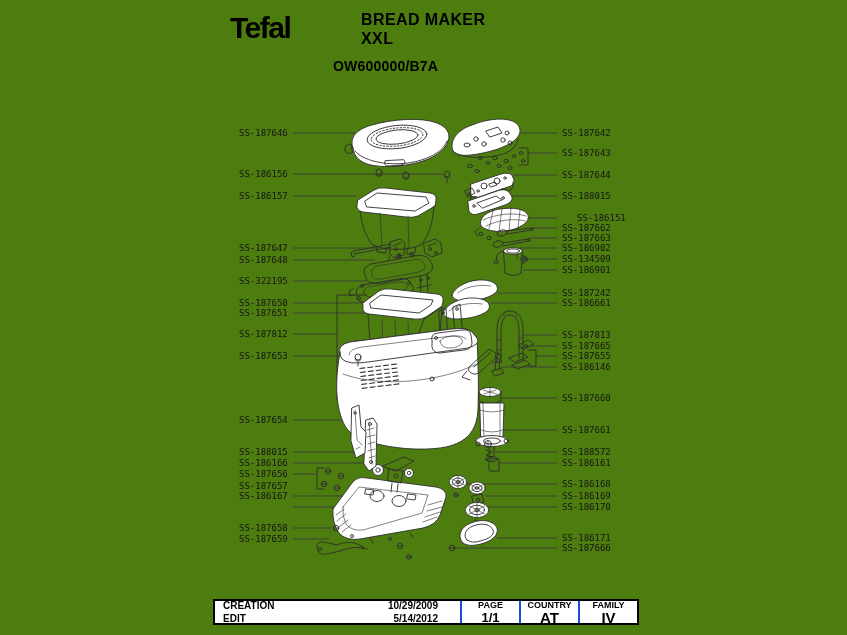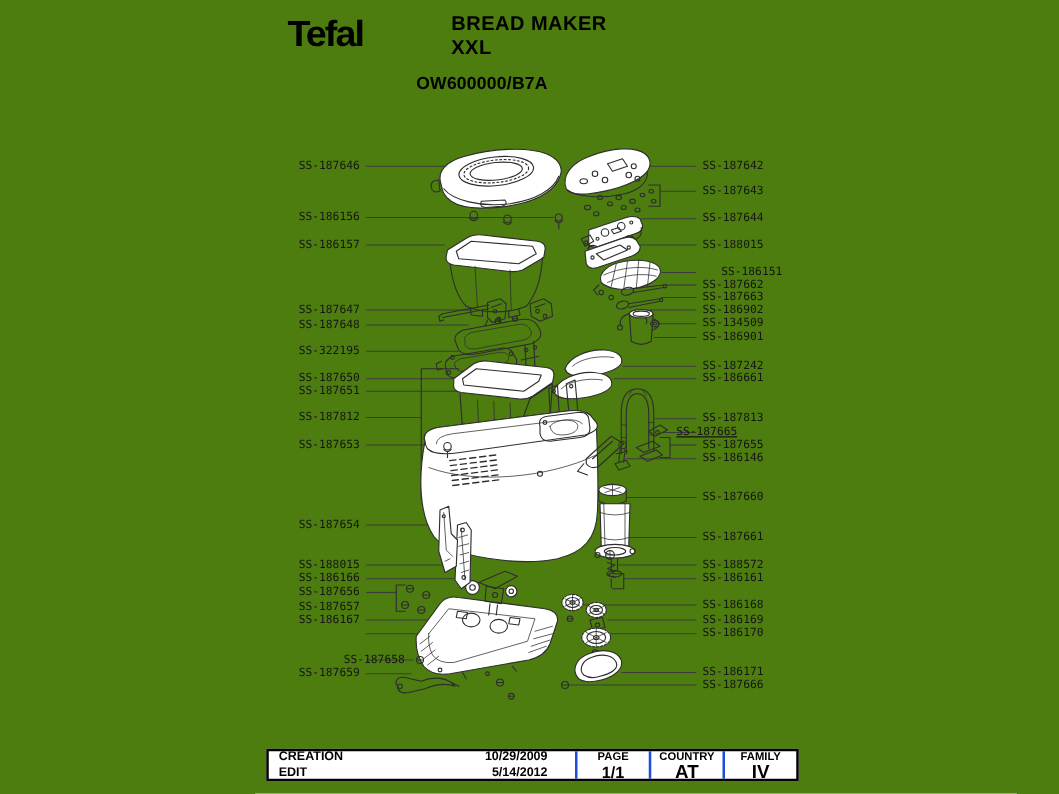--- a/index.html
+++ b/index.html
@@ -439,36 +439,36 @@
       <div class="part-label" style="left: 239px; top: 298px;">SS-187650</div>
       <div class="part-label" style="left: 239px; top: 308px;">SS-187651</div>
       <div class="part-label" style="left: 239px; top: 329px;">SS-187812</div>
       <div class="part-label" style="left: 239px; top: 351px;">SS-187653</div>
       <div class="part-label" style="left: 239px; top: 415px;">SS-187654</div>
       <div class="part-label" style="left: 239px; top: 447px;">SS-188015</div>
       <div class="part-label" style="left: 239px; top: 458px;">SS-186166</div>
       <div class="part-label" style="left: 239px; top: 469px;">SS-187656</div>
       <div class="part-label" style="left: 239px; top: 491px;">SS-186167</div>
       <div class="part-label" style="left: 239px; top: 481px;">SS-187657</div>
-      <div class="part-label" style="left: 239px; top: 523px; margin-left: 36px;">SS-187658</div>
+      <div class="part-label" style="left: 239px; top: 523px;">SS-187658</div>
       <div class="part-label" style="left: 239px; top: 534px;">SS-187659</div>
       <div class="part-label" style="left: 562px; top: 128px;">SS-187642</div>
       <div class="part-label" style="left: 562px; top: 148px;">SS-187643</div>
       <div class="part-label" style="left: 562px; top: 170px;">SS-187644</div>
       <div class="part-label" style="left: 562px; top: 191px;">SS-188015</div>
       <div class="part-label" style="left: 562px; top: 213px; margin-left: 15px;">SS-186151</div>
       <div class="part-label" style="left: 562px; top: 223px;">SS-187662</div>
       <div class="part-label" style="left: 562px; top: 233px;">SS-187663</div>
       <div class="part-label" style="left: 562px; top: 243px;">SS-186902</div>
       <div class="part-label" style="left: 562px; top: 254px;">SS-134509</div>
       <div class="part-label" style="left: 562px; top: 265px;">SS-186901</div>
       <div class="part-label" style="left: 562px; top: 288px;">SS-187242</div>
       <div class="part-label" style="left: 562px; top: 298px;">SS-186661</div>
       <div class="part-label" style="left: 562px; top: 330px;">SS-187813</div>
-      <div class="part-label" style="left: 541px; top: 341px; text-decoration: underline;">SS-187665</div>
+      <div class="part-label" style="left: 562px; top: 341px;">SS-187665</div>
       <div class="part-label" style="left: 562px; top: 351px;">SS-187655</div>
       <div class="part-label" style="left: 562px; top: 362px;">SS-186146</div>
       <div class="part-label" style="left: 562px; top: 393px;">SS-187660</div>
       <div class="part-label" style="left: 562px; top: 425px;">SS-187661</div>
       <div class="part-label" style="left: 562px; top: 447px;">SS-188572</div>
       <div class="part-label" style="left: 562px; top: 458px;">SS-186161</div>
       <div class="part-label" style="left: 562px; top: 479px;">SS-186168</div>
       <div class="part-label" style="left: 562px; top: 491px;">SS-186169</div>
       <div class="part-label" style="left: 562px; top: 502px;">SS-186170</div>
       <div class="part-label" style="left: 562px; top: 533px;">SS-186171</div>

